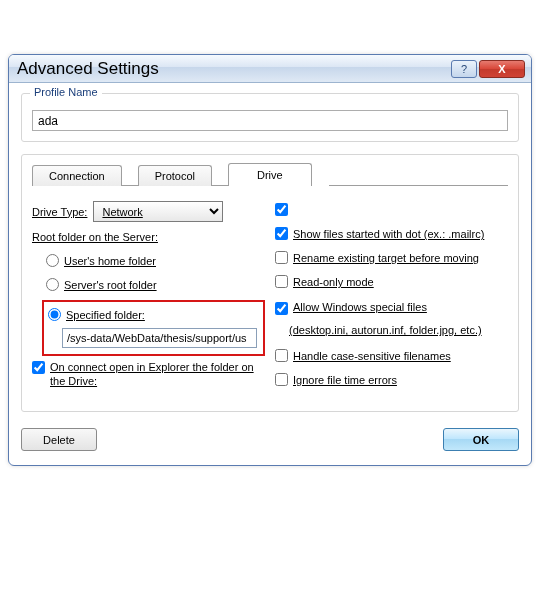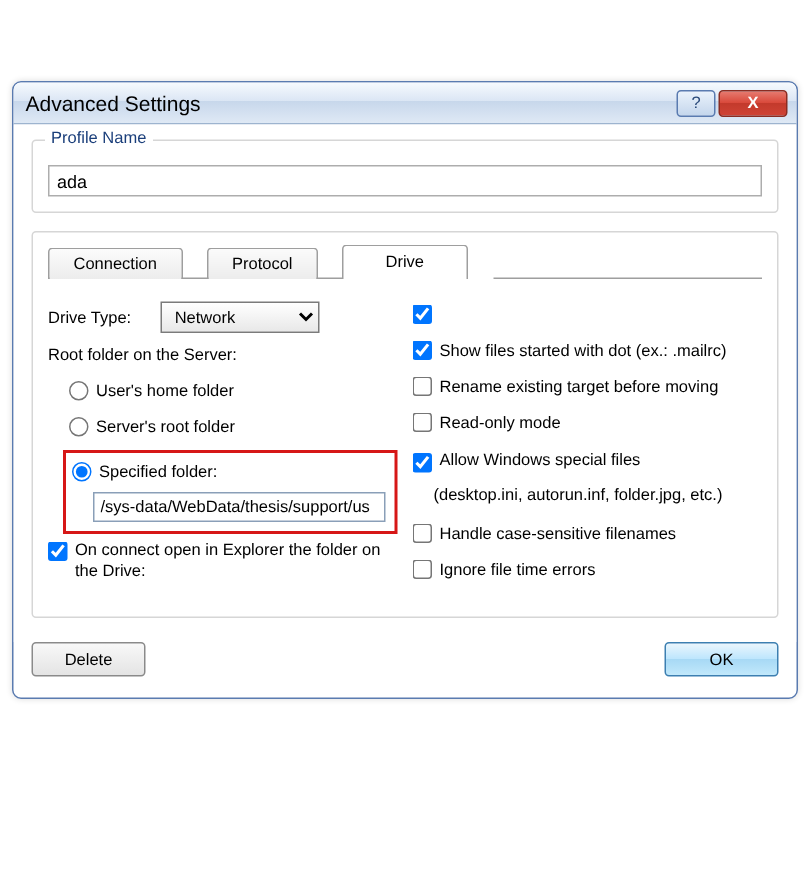--- a/index.html
+++ b/index.html
@@ -25,21 +25,21 @@
   }
   .titlebar {
     height: 28px;
     background: linear-gradient(to bottom, #f6fafe 0%, #dbe6f4 45%, #c7d7eb 46%, #dfe9f5 100%);
     border-bottom: 1px solid #9db4cf;
     display: flex;
     align-items: center;
     padding: 0 6px 0 8px;
     color: #000;
   }
-  .titlebar .title { flex: 1; font-size: 14px; }
+  .titlebar .title { flex: 1; font-size: 17px; }
   .titlebar .btns { display: flex; gap: 0; }
   .titlebar .btn {
     width: 30px;
     height: 18px;
     border: 1px solid #5a7bb0;
     border-radius: 3px;
     display: flex;
     align-items: center;
     justify-content: center;
     font-size: 11px;
@@ -129,33 +129,34 @@
     left: 201px;
     width: 96px;
     height: 2px;
     top: -1px;
     background: #fff;
   }
   .tab-content {
     display: flex;
     padding: 14px 10px 16px 10px;
     gap: 10px;
+    text-decoration: underline;
   }
   .col { flex: 1; }
   .row { display: flex; align-items: center; margin-bottom: 6px; min-height: 18px; }
   .row label, .row span.lbl { font-size: 11px; }
   .select {
     height: 21px;
     border: 1px solid #7b7b7b;
     background: linear-gradient(to bottom, #fff, #e8e8e8);
     padding: 1px 4px;
     font-family: inherit;
     font-size: 11px;
   }
-  .drive-select { width: 106px; margin-left: 20px; }
+  .drive-select { width: 130px; margin-left: 6px; }
   .chk, .rdo { margin: 0 5px 0 0; vertical-align: middle; position: relative; top: -1px; }
   .indent1 { padding-left: 14px; }
   .redbox {
     border: 2px solid #d61717;
     padding: 4px 6px 6px 4px;
     margin: 2px 0 4px 10px;
   }
   .path-input {
     width: 100%;
     height: 20px;
@@ -181,20 +182,21 @@
     border: 1px solid #8a8a8a;
     border-radius: 3px;
     background: linear-gradient(to bottom, #f8f8f8, #e4e4e4);
     font-family: inherit;
     font-size: 11px;
     cursor: pointer;
   }
   .dlg-btn.primary {
     border: 1px solid #3c7fb1;
     background: linear-gradient(to bottom, #eaf6fd 0%, #bee6fd 48%, #a7d9f5 50%, #c1e8fb 100%);
+    font-weight: bold;
   }
 </style>
 </head>
 <body>
 
 <div class="dialog">
   <div class="titlebar">
     <span class="title">Advanced Settings</span>
     <div class="btns">
       <div class="btn help-btn">

